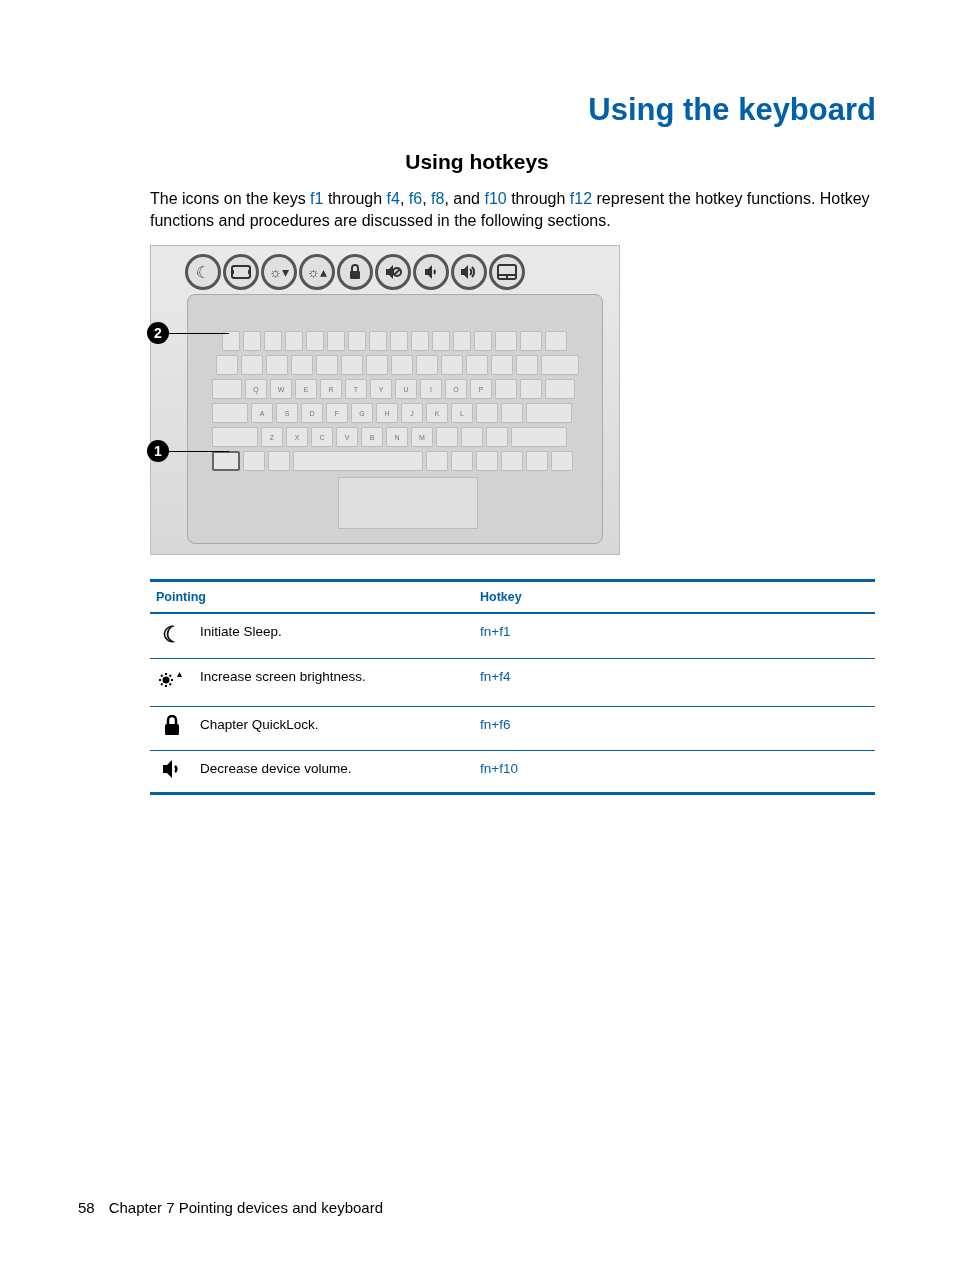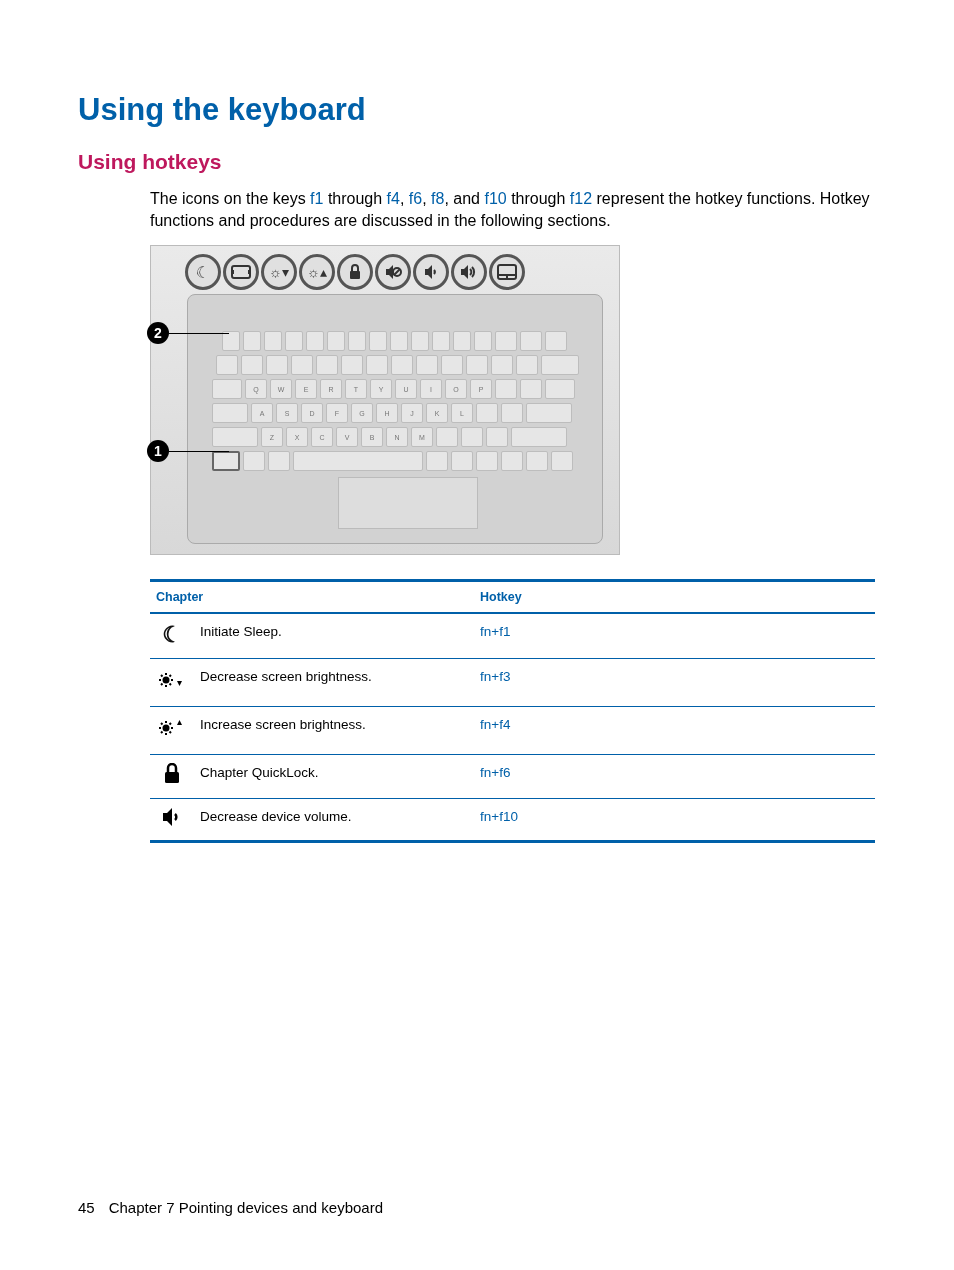--- a/index.html
+++ b/index.html
@@ -13,26 +13,28 @@
     position: relative;
   }
   .page {
     padding: 92px 78px 0 78px;
   }
   h1.main-heading {
     color: #0060a9;
     font-size: 31px;
     font-weight: bold;
     margin: 0 0 22px 0;
+    text-align: right;
   }
   h2.sub-heading {
-    color: #be185d;
+    color: #000000;
     font-size: 21px;
     font-weight: bold;
     margin: 12px 0 14px 0;
+    text-align: center;
   }
   .body-para {
     margin-left: 72px;
     font-size: 16px;
     line-height: 1.35;
     margin-top: 0;
     margin-bottom: 14px;
   }
   .body-para .fn { color: #0060a9; }
   .body-para b { font-weight: bold; }
@@ -307,49 +309,29 @@
   </div>
 
   <table class="hotkey-table">
     <colgroup>
         <col style="width:44px">
         <col style="width:280px">
         <col>
       </colgroup>
     <thead>
       <tr>
-        <th colspan="2">Chapter</th>
+        <th colspan="2">Pointing</th>
         <th>Hotkey</th>
       </tr>
     </thead>
     <tbody id="hotkey-rows">
         <tr>
           <td class="icon-cell"><span class="tbl-icon" style="font-size:22px;font-weight:bold;">☾</span></td>
           <td class="fn-cell">Initiate Sleep.</td>
           <td class="hk-cell">fn+f1</td>
-        </tr>
-        <tr>
-          <td class="icon-cell"><svg width="30" height="26">
-              <g transform="translate(9,13)">
-                <circle r="3.5" fill="#000"></circle>
-                <g stroke="#000" stroke-width="2">
-                  <line x1="0" y1="-7" x2="0" y2="-5"></line>
-                  <line x1="0" y1="7" x2="0" y2="5"></line>
-                  <line x1="-7" y1="0" x2="-5" y2="0"></line>
-                  <line x1="7" y1="0" x2="5" y2="0"></line>
-                  <line x1="-5" y1="-5" x2="-3.5" y2="-3.5"></line>
-                  <line x1="5" y1="-5" x2="3.5" y2="-3.5"></line>
-                  <line x1="-5" y1="5" x2="-3.5" y2="3.5"></line>
-                  <line x1="5" y1="5" x2="3.5" y2="3.5"></line>
-                </g>
-              </g>
-              <path d="M20 10 l5 0 l-2.5 5 z" fill="#000" transform="translate(0,4)"></path>
-            </svg></td>
-          <td class="fn-cell">Decrease screen brightness.</td>
-          <td class="hk-cell">fn+f3</td>
         </tr>
         <tr>
           <td class="icon-cell"><svg width="30" height="26">
               <g transform="translate(9,13)">
                 <circle r="3.5" fill="#000"></circle>
                 <g stroke="#000" stroke-width="2">
                   <line x1="0" y1="-7" x2="0" y2="-5"></line>
                   <line x1="0" y1="7" x2="0" y2="5"></line>
                   <line x1="-7" y1="0" x2="-5" y2="0"></line>
                   <line x1="7" y1="0" x2="5" y2="0"></line>
@@ -378,14 +360,14 @@
               <path d="M14 7 a4 4 0 0 1 0 6" fill="none" stroke="#000" stroke-width="2.5"></path>
             </svg></td>
           <td class="fn-cell">Decrease device volume.</td>
           <td class="hk-cell">fn+f10</td>
         </tr>
       </tbody>
   </table>
 </div>
 
 <div class="footer">
-  <span class="pn">45</span><span>Chapter 7   Pointing devices and keyboard</span>
+  <span class="pn">58</span><span>Chapter 7   Pointing devices and keyboard</span>
 </div>
 
 </body></html>

